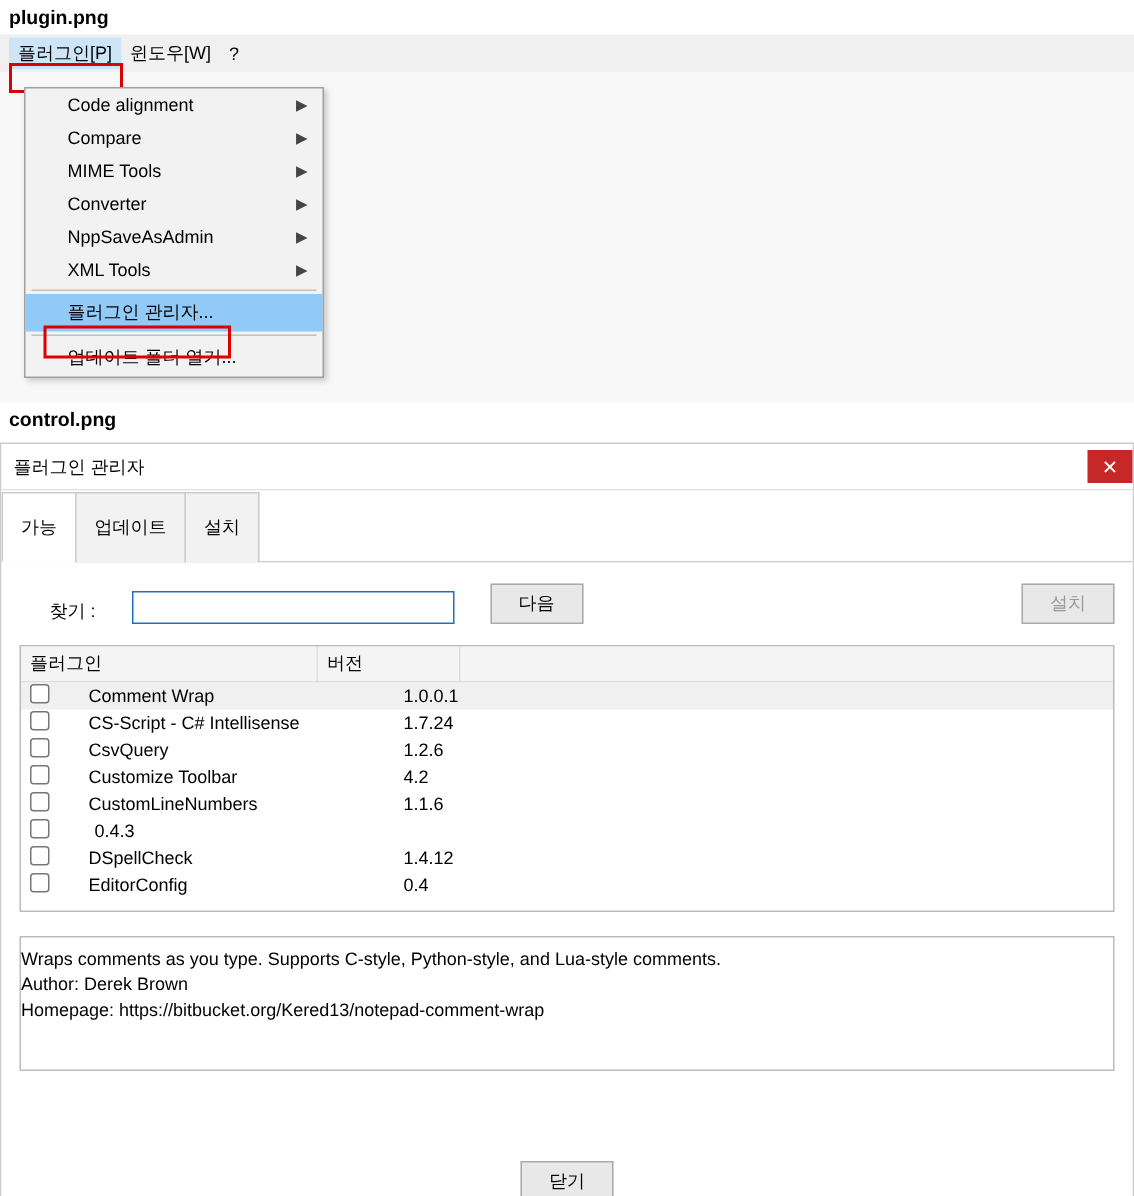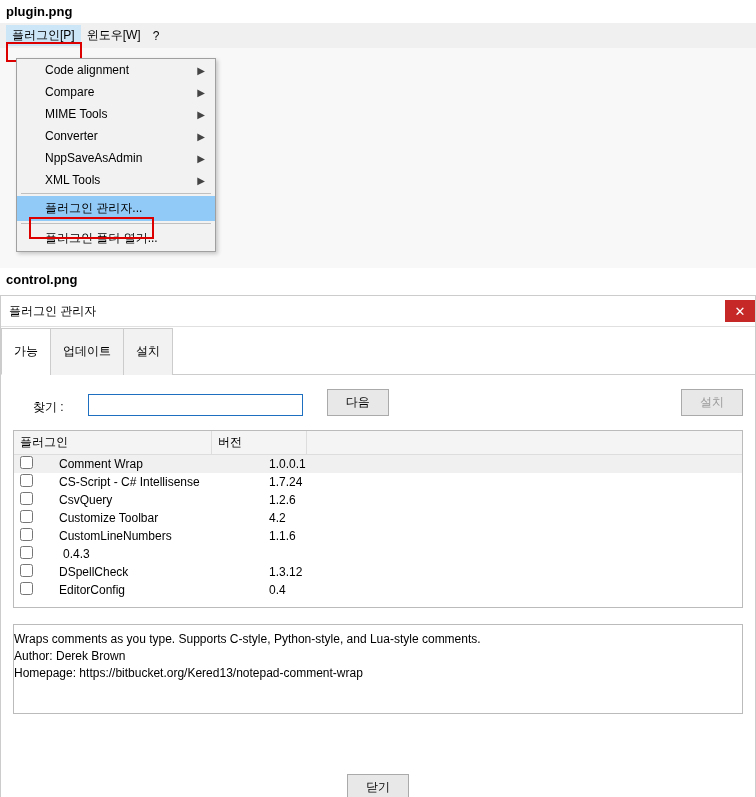--- a/index.html
+++ b/index.html
@@ -89,21 +89,21 @@
     <div class="dropdown-item">
       <span>XML Tools</span>
       <span class="arrow-right">▶</span>
     </div>
     <div class="dropdown-sep"></div>
     <div class="dropdown-item highlighted">
       <span>플러그인 관리자...</span>
     </div>
     <div class="dropdown-sep"></div>
     <div class="dropdown-item">
-      <span>플러그인 폴더 열기...</span>
+      <span>업데이트 폴더 열기...</span>
     </div>
   </div>
   <div class="red-box red-box-2"></div>
 </div>
 
 <div class="section-label">control.png</div>
 <div class="dialog-wrap">
   <div class="dialog-titlebar">
     <span>플러그인 관리자</span>
     <div class="close-btn">
@@ -155,21 +155,21 @@
         <div class="row-name">CustomLineNumbers</div>
         <div class="row-ver">1.1.6</div>
       </div>
       <div class="list-row">
         <input type="checkbox" class="chk" style="">
         <div class="row-ver">0.4.3</div>
       </div>
       <div class="list-row">
         <input type="checkbox" class="chk" style="">
         <div class="row-name">DSpellCheck</div>
-        <div class="row-ver">1.3.12</div>
+        <div class="row-ver">1.4.12</div>
       </div>
       <div class="list-row">
         <input type="checkbox" class="chk" style="">
         <div class="row-name">EditorConfig</div>
         <div class="row-ver">0.4</div>
       </div>
     </div>
 
     <div class="desc-box">
       <div>Wraps comments as you type. Supports C-style, Python-style, and Lua-style comments.</div>

